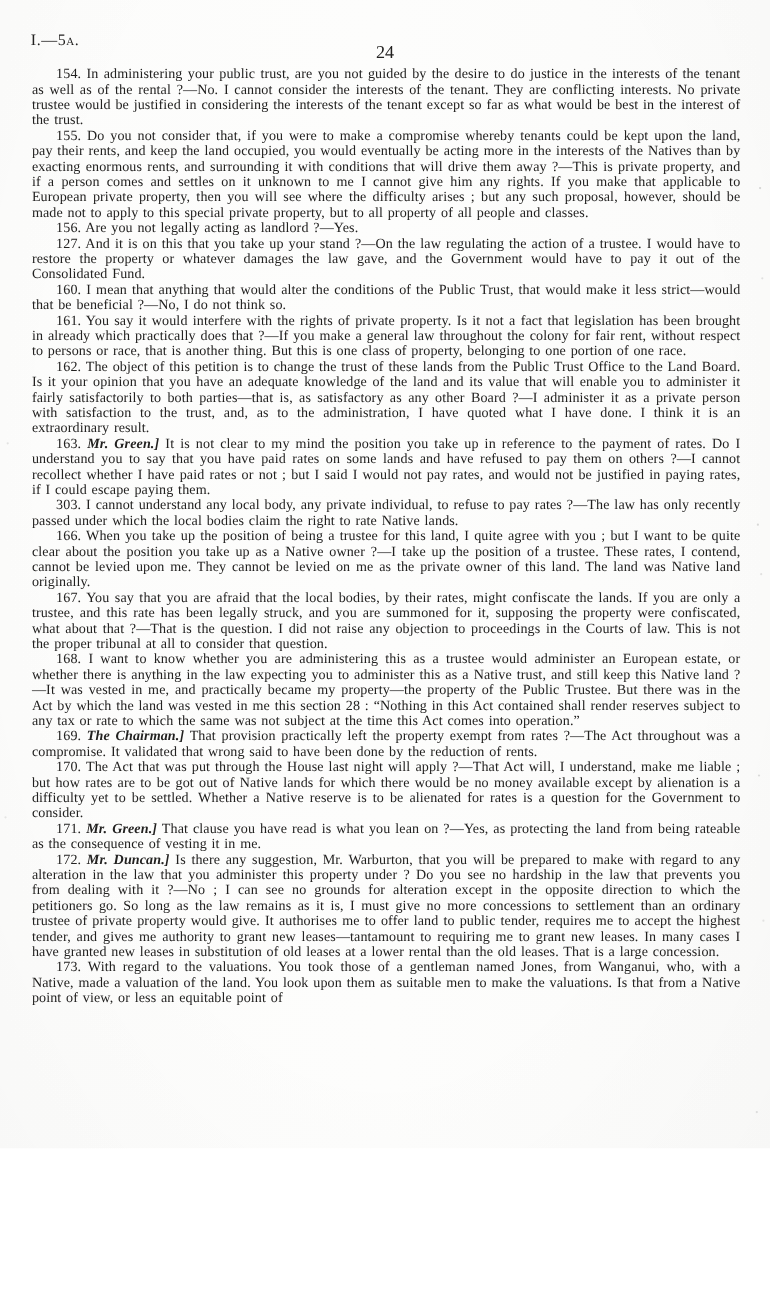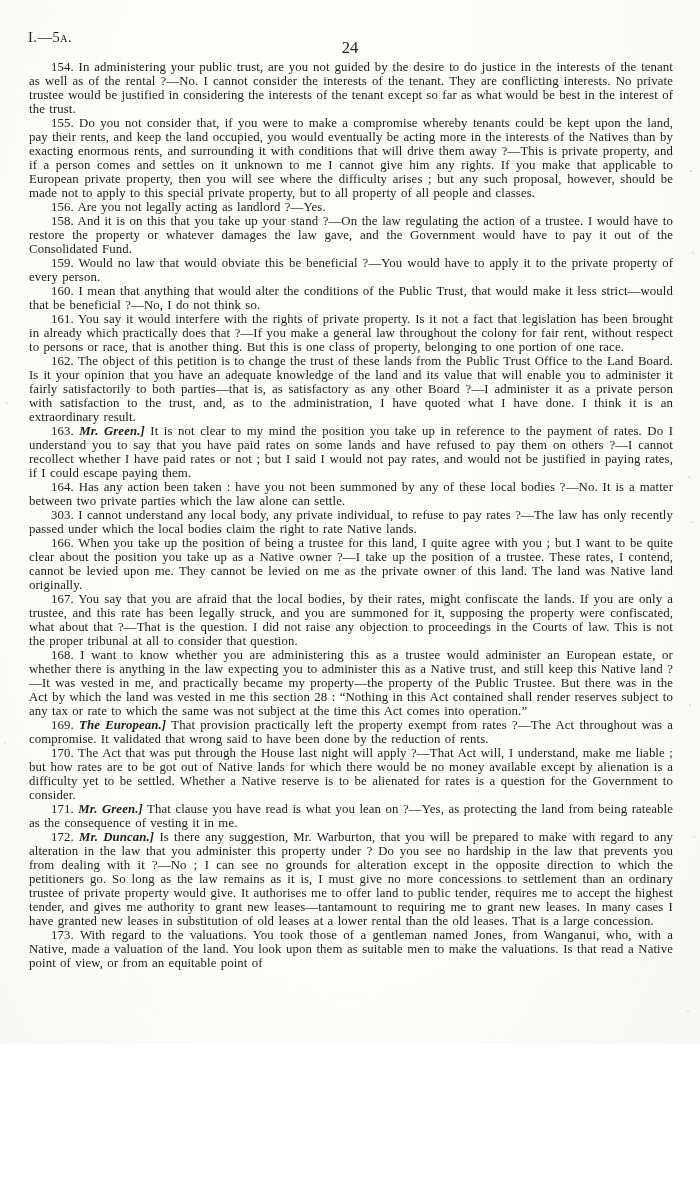--- a/index.html
+++ b/index.html
@@ -86,33 +86,31 @@
 
   <header class="page-header">
     <span class="doc-id">I.—5a.</span>
     <span class="page-num">24</span>
   </header>
 
   <main class="body-text" id="paragraphs">
       <p><span class="pnum">154.</span> <span>In administering your public trust, are you not guided by the desire to do justice in the interests of the tenant as well as of the rental ?—No. I cannot consider the interests of the tenant. They are conflicting interests. No private trustee would be justified in considering the interests of the tenant except so far as what would be best in the interest of the trust.</span></p>
       <p><span class="pnum">155.</span> <span>Do you not consider that, if you were to make a compromise whereby tenants could be kept upon the land, pay their rents, and keep the land occupied, you would eventually be acting more in the interests of the Natives than by exacting enormous rents, and surrounding it with conditions that will drive them away ?—This is private property, and if a person comes and settles on it unknown to me I cannot give him any rights. If you make that applicable to European private property, then you will see where the difficulty arises ; but any such proposal, however, should be made not to apply to this special private property, but to all property of all people and classes.</span></p>
       <p><span class="pnum">156.</span> <span>Are you not legally acting as landlord ?—Yes.</span></p>
-      <p><span class="pnum">158.</span> <span>And it is on this that you take up your stand ?—On the law regulating the action of a trustee. I would have to restore the property or whatever damages the law gave, and the Government would have to pay it out of the Consolidated Fund.</span></p>
-      <p><span class="pnum">159.</span> <span>Would no law that would obviate this be beneficial ?—You would have to apply it to the private property of every person.</span></p>
+      <p><span class="pnum">127.</span> <span>And it is on this that you take up your stand ?—On the law regulating the action of a trustee. I would have to restore the property or whatever damages the law gave, and the Government would have to pay it out of the Consolidated Fund.</span></p>
       <p><span class="pnum">160.</span> <span>I mean that anything that would alter the conditions of the Public Trust, that would make it less strict—would that be beneficial ?—No, I do not think so.</span></p>
       <p><span class="pnum">161.</span> <span>You say it would interfere with the rights of private property. Is it not a fact that legislation has been brought in already which practically does that ?—If you make a general law throughout the colony for fair rent, without respect to persons or race, that is another thing. But this is one class of property, belonging to one portion of one race.</span></p>
       <p><span class="pnum">162.</span> <span>The object of this petition is to change the trust of these lands from the Public Trust Office to the Land Board. Is it your opinion that you have an adequate knowledge of the land and its value that will enable you to administer it fairly satisfactorily to both parties—that is, as satisfactory as any other Board ?—I administer it as a private person with satisfaction to the trust, and, as to the administration, I have quoted what I have done. I think it is an extraordinary result.</span></p>
       <p><span class="pnum">163.</span> <span class="speaker">Mr. Green.]</span> <span>It is not clear to my mind the position you take up in reference to the payment of rates. Do I understand you to say that you have paid rates on some lands and have refused to pay them on others ?—I cannot recollect whether I have paid rates or not ; but I said I would not pay rates, and would not be justified in paying rates, if I could escape paying them.</span></p>
-      <p><span class="pnum">164.</span> <span>Has any action been taken : have you not been summoned by any of these local bodies ?—No. It is a matter between two private parties which the law alone can settle.</span></p>
       <p><span class="pnum">303.</span> <span>I cannot understand any local body, any private individual, to refuse to pay rates ?—The law has only recently passed under which the local bodies claim the right to rate Native lands.</span></p>
       <p><span class="pnum">166.</span> <span>When you take up the position of being a trustee for this land, I quite agree with you ; but I want to be quite clear about the position you take up as a Native owner ?—I take up the position of a trustee. These rates, I contend, cannot be levied upon me. They cannot be levied on me as the private owner of this land. The land was Native land originally.</span></p>
       <p><span class="pnum">167.</span> <span>You say that you are afraid that the local bodies, by their rates, might confiscate the lands. If you are only a trustee, and this rate has been legally struck, and you are summoned for it, supposing the property were confiscated, what about that ?—That is the question. I did not raise any objection to proceedings in the Courts of law. This is not the proper tribunal at all to consider that question.</span></p>
       <p><span class="pnum">168.</span> <span>I want to know whether you are administering this as a trustee would administer an European estate, or whether there is anything in the law expecting you to administer this as a Native trust, and still keep this Native land ?—It was vested in me, and practically became my property—the property of the Public Trustee. But there was in the Act by which the land was vested in me this section 28 : “Nothing in this Act contained shall render reserves subject to any tax or rate to which the same was not subject at the time this Act comes into operation.”</span></p>
-      <p><span class="pnum">169.</span> <span class="speaker">The European.]</span> <span>That provision practically left the property exempt from rates ?—The Act throughout was a compromise. It validated that wrong said to have been done by the reduction of rents.</span></p>
+      <p><span class="pnum">169.</span> <span class="speaker">The Chairman.]</span> <span>That provision practically left the property exempt from rates ?—The Act throughout was a compromise. It validated that wrong said to have been done by the reduction of rents.</span></p>
       <p><span class="pnum">170.</span> <span>The Act that was put through the House last night will apply ?—That Act will, I understand, make me liable ; but how rates are to be got out of Native lands for which there would be no money available except by alienation is a difficulty yet to be settled. Whether a Native reserve is to be alienated for rates is a question for the Government to consider.</span></p>
       <p><span class="pnum">171.</span> <span class="speaker">Mr. Green.]</span> <span>That clause you have read is what you lean on ?—Yes, as protecting the land from being rateable as the consequence of vesting it in me.</span></p>
       <p><span class="pnum">172.</span> <span class="speaker">Mr. Duncan.]</span> <span>Is there any suggestion, Mr. Warburton, that you will be prepared to make with regard to any alteration in the law that you administer this property under ?  Do you see no hardship in the law that prevents you from dealing with it ?—No ; I can see no grounds for alteration except in the opposite direction to which the petitioners go. So long as the law remains as it is, I must give no more concessions to settlement than an ordinary trustee of private property would give. It authorises me to offer land to public tender, requires me to accept the highest tender, and gives me authority to grant new leases—tantamount to requiring me to grant new leases. In many cases I have granted new leases in substitution of old leases at a lower rental than the old leases. That is a large concession.</span></p>
-      <p><span class="pnum">173.</span> <span>With regard to the valuations. You took those of a gentleman named Jones, from Wanganui, who, with a Native, made a valuation of the land. You look upon them as suitable men to make the valuations. Is that read a Native point of view, or from an equitable point of</span></p>
+      <p><span class="pnum">173.</span> <span>With regard to the valuations. You took those of a gentleman named Jones, from Wanganui, who, with a Native, made a valuation of the land. You look upon them as suitable men to make the valuations. Is that from a Native point of view, or less an equitable point of</span></p>
     </main>
 
   <div class="speckles"></div>
 
 </div>
 
 </body></html>

